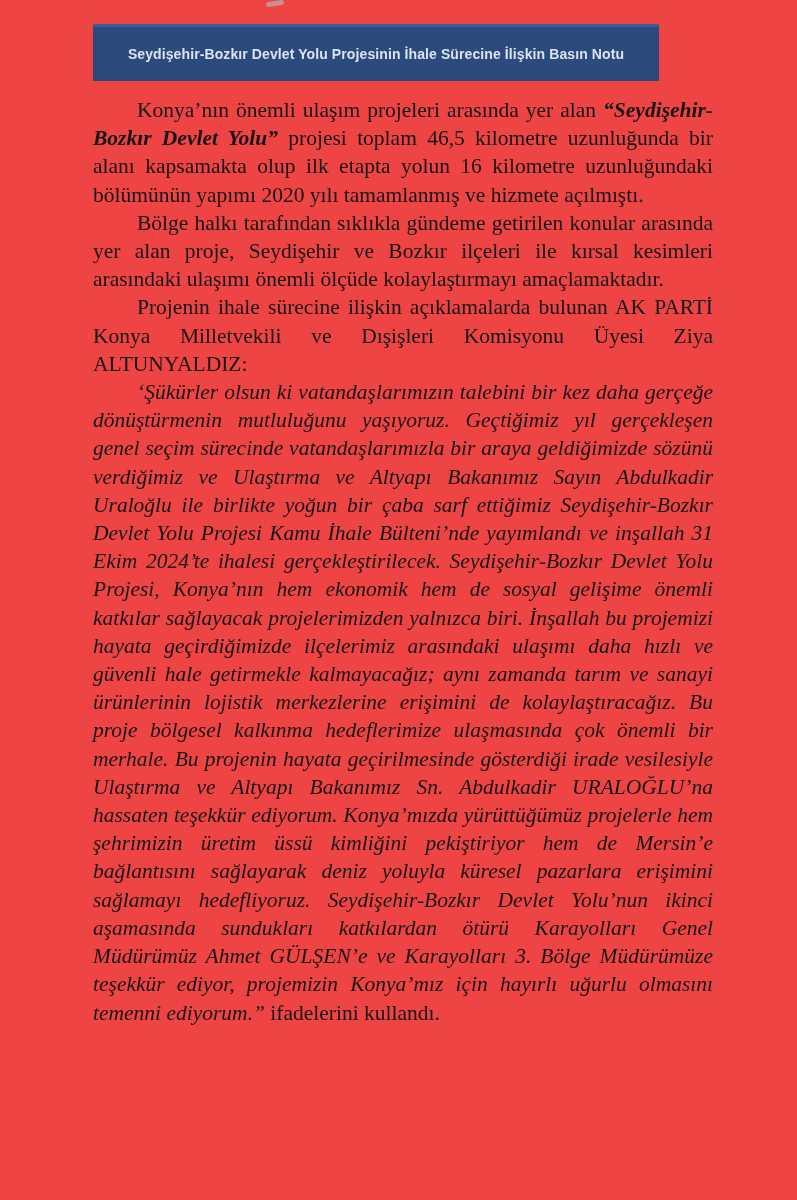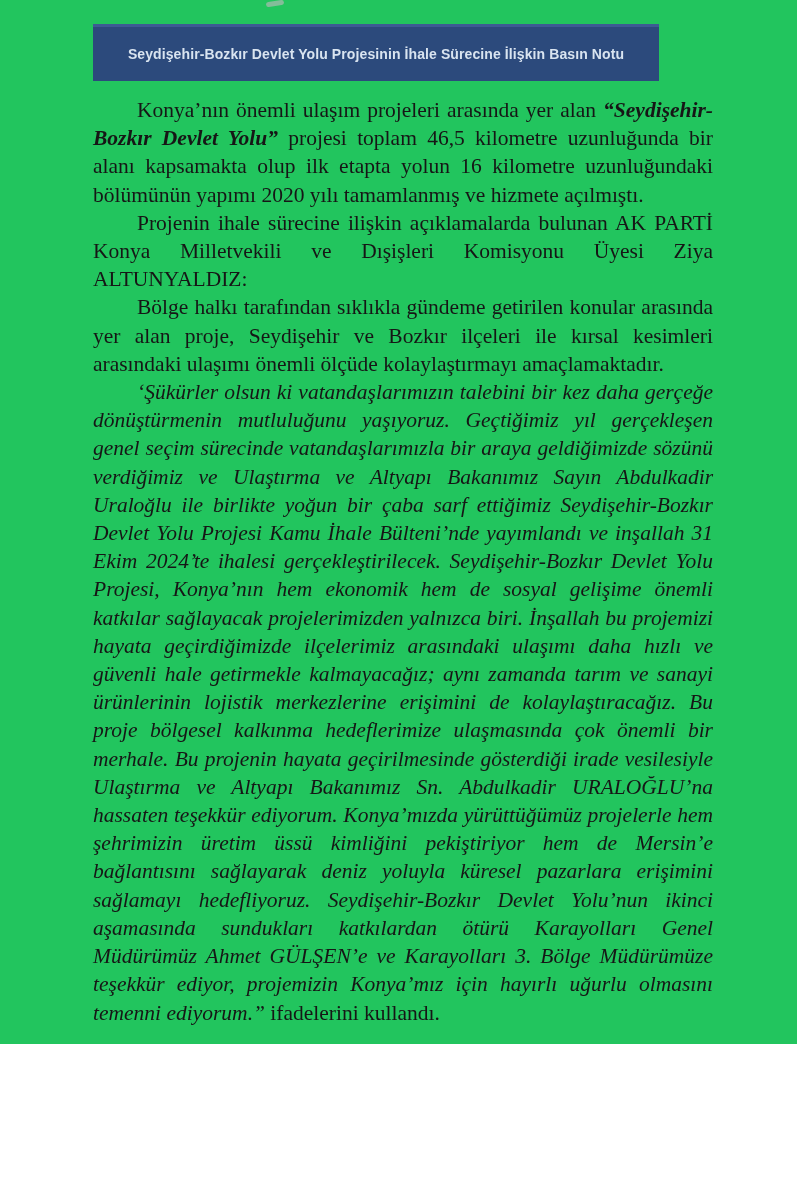--- a/index.html
+++ b/index.html
@@ -3,22 +3,22 @@
 <meta charset="utf-8">
 <style>
   html, body {
     margin: 0;
     padding: 0;
     background: #ffffff;
   }
   .page {
     position: relative;
     width: 797px;
-    height: 1044px;
-    background: #22c55e;
+    height: 1200px;
+    background: #ef4444;
     overflow: hidden;
     font-family: "Liberation Serif", "DejaVu Serif", serif;
   }
   .scan-artifact {
     position: absolute;
     left: 266px;
     top: 1px;
     width: 18px;
     height: 5px;
     background: #b9b9b9;
@@ -73,18 +73,18 @@
 <div class="page">
 
   <div class="scan-artifact"></div>
 
   <div class="header-bar" style="background: rgb(44, 74, 124); border-top-color: rgb(61, 92, 147);">
     <span class="title" style="color: rgb(217, 228, 240);">Seydişehir-Bozkır Devlet Yolu Projesinin İhale Sürecine İlişkin Basın Notu</span>
   </div>
 
   <div class="doc-body" style="color: rgb(22, 22, 22);">
       <p class="para"><span class="seg-normal">Konya’nın önemli ulaşım projeleri arasında yer alan </span><span class="seg-bold-italic">“Seydişehir-Bozkır Devlet Yolu”</span><span class="seg-normal"> projesi toplam 46,5 kilometre uzunluğunda bir alanı kapsamakta olup ilk etapta yolun 16 kilometre uzunluğundaki bölümünün yapımı 2020 yılı tamamlanmış ve hizmete açılmıştı.</span></p>
+      <p class="para"><span class="seg-normal">Bölge halkı tarafından sıklıkla gündeme getirilen konular arasında yer alan proje, Seydişehir ve Bozkır ilçeleri ile kırsal kesimleri arasındaki ulaşımı önemli ölçüde kolaylaştırmayı amaçlamaktadır.</span></p>
       <p class="para"><span class="seg-normal">Projenin ihale sürecine ilişkin açıklamalarda bulunan AK PARTİ Konya Milletvekili ve Dışişleri Komisyonu Üyesi Ziya ALTUNYALDIZ:</span></p>
-      <p class="para"><span class="seg-normal">Bölge halkı tarafından sıklıkla gündeme getirilen konular arasında yer alan proje, Seydişehir ve Bozkır ilçeleri ile kırsal kesimleri arasındaki ulaşımı önemli ölçüde kolaylaştırmayı amaçlamaktadır.</span></p>
       <p class="para"><span class="seg-italic">‘Şükürler olsun ki vatandaşlarımızın talebini bir kez daha gerçeğe dönüştürmenin mutluluğunu yaşıyoruz. Geçtiğimiz yıl gerçekleşen genel seçim sürecinde vatandaşlarımızla bir araya geldiğimizde sözünü verdiğimiz ve Ulaştırma ve Altyapı Bakanımız Sayın Abdulkadir Uraloğlu ile birlikte yoğun bir çaba sarf ettiğimiz Seydişehir-Bozkır Devlet Yolu Projesi Kamu İhale Bülteni’nde yayımlandı ve inşallah 31 Ekim 2024’te ihalesi gerçekleştirilecek. Seydişehir-Bozkır Devlet Yolu Projesi, Konya’nın hem ekonomik hem de sosyal gelişime önemli katkılar sağlayacak projelerimizden yalnızca biri. İnşallah bu projemizi hayata geçirdiğimizde ilçelerimiz arasındaki ulaşımı daha hızlı ve güvenli hale getirmekle kalmayacağız; aynı zamanda tarım ve sanayi ürünlerinin lojistik merkezlerine erişimini de kolaylaştıracağız. Bu proje bölgesel kalkınma hedeflerimize ulaşmasında çok önemli bir merhale. Bu projenin hayata geçirilmesinde gösterdiği irade vesilesiyle Ulaştırma ve Altyapı Bakanımız Sn. Abdulkadir URALOĞLU’na hassaten teşekkür ediyorum. Konya’mızda yürüttüğümüz projelerle hem şehrimizin üretim üssü kimliğini pekiştiriyor hem de Mersin’e bağlantısını sağlayarak deniz yoluyla küresel pazarlara erişimini sağlamayı hedefliyoruz. Seydişehir-Bozkır Devlet Yolu’nun ikinci aşamasında sundukları katkılardan ötürü Karayolları Genel Müdürümüz Ahmet GÜLŞEN’e ve Karayolları 3. Bölge Müdürümüze teşekkür ediyor, projemizin Konya’mız için hayırlı uğurlu olmasını temenni ediyorum.” </span><span class="seg-normal">ifadelerini kullandı.</span></p>
     </div>
 
 </div>
 
 </body></html>

